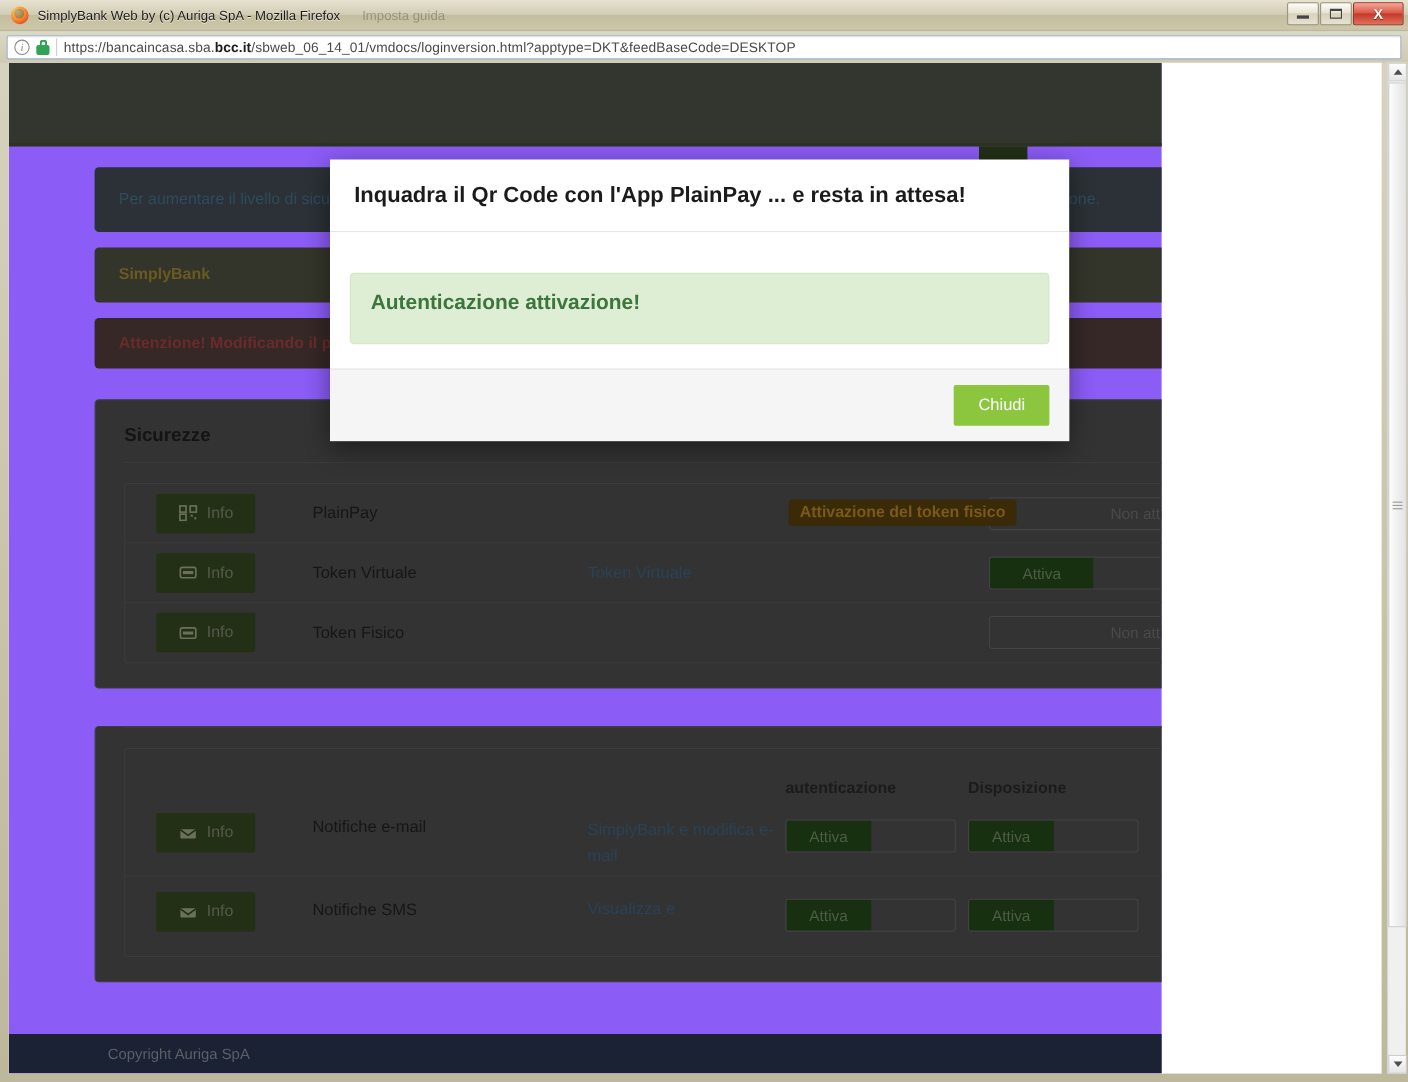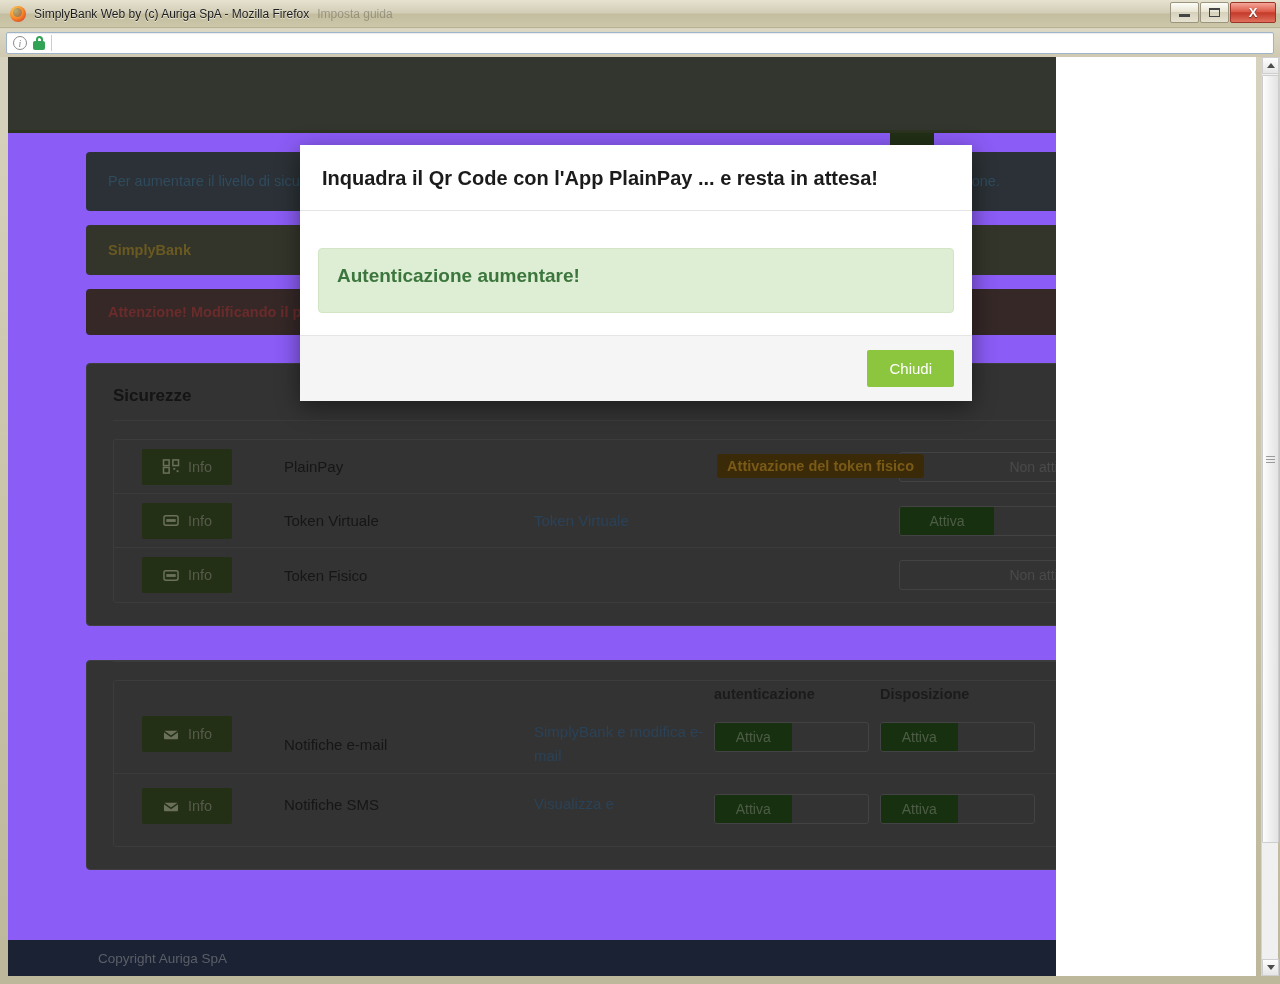--- a/index.html
+++ b/index.html
@@ -31,21 +31,21 @@
   .ff-logo::after{
     content:""; position:absolute; left:3px; top:2px; width:9px; height:9px;
     border-radius:50%; background: radial-gradient(circle at 30% 30%,#2f6fb5,#123a6b);
     opacity:.35;
   }
   .title-text {
     font-size: 12px; color: #1b1b1b; white-space: nowrap;
     text-shadow: 0 1px 0 rgba(255,255,255,.65);
   }
   .title-ghost {
-    font-size: 12px; color: rgba(90,88,75,.45); margin-left: 8px; white-space: nowrap;
+    font-size: 12px; color: rgba(90,88,75,.45); margin-left: 20px; white-space: nowrap;
   }
   .win-btns { position: absolute; right: 4px; top: 2px; display: flex; gap: 0; }
   .win-btn {
     width: 29px; height: 21px; margin-left: 1px;
     border: 1px solid #9b957f; border-radius: 2px;
     background: linear-gradient(180deg,#fdfdf8 0%, #e9e5d4 45%, #d6d1bb 50%, #e6e2d1 100%);
     display:flex; align-items:center; justify-content:center;
     font-size: 11px; color:#333;
   }
   .win-btn.close {
@@ -169,21 +169,21 @@
     color:#b9b9b9; font-size: 11px; font-weight:bold; font-family:"Liberation Serif",serif;
     font-style: italic; margin-left: 14px; flex:none;
   }
 
   .badge-token {
     position: absolute; right: 132px; top: 397px;
     background: #3a2a08; color: #7a5a16; font-size: 14.5px; font-weight: bold;
     padding: 4px 10px; border-radius: 3px; white-space: nowrap;
   }
 
-  .notif-head { display:flex; padding: 0 14px; margin-top: 5px; }
+  .notif-head { display:flex; padding: 0 14px; margin-top: 28px; }
   .notif-head .spacer1 { width: 104px; flex:none; }
   .notif-head .spacer2 { width: 250px; margin-left: 52px; flex:none; }
   .notif-head .spacer3 { width: 180px; flex:none; }
   .notif-head .col { width: 166px; color:#1b1b1b; font-weight: bold; font-size: 14.5px; flex:none; }
 
   .toggle-sm { width: 155px; }
 
   .footer-bar {
     position: absolute; left: 0; bottom: 0; width: 1232px; height: 36px;
     background: #1a2233; display:flex; align-items:center;
@@ -262,20 +262,21 @@
   </div>
 
   <div class="navbar">
     <div class="urlbar">
       <span class="ico-info">i</span>
       <span class="ico-lock">
         <span class="shackle"></span>
           <span class="body"></span>
       </span>
       <span class="url-sep"></span>
+      <span class="url-text"><span class="dim">https://bancaincasa.sba.</span><b>bcc.it</b><span class="dim">/sbweb_06_14_01/vmdocs/loginversion.html?apptype=DKT&amp;feedBaseCode=DESKTOP</span></span>
     </div>
   </div>
 
   <div class="viewport">
     <div class="page">
 
       <div class="site-header">
         <span class="chiudi-link">CHIUDI</span>
       </div>
       <div class="header-tab"></div>
@@ -369,21 +370,21 @@
             </div>
 
             <div class="row" style="min-height:72px; align-items:flex-start; padding-top:14px;">
               <div class="info-btn">
                 <svg class="glyph" viewBox="0 0 18 16">
                   <rect x="1.5" y="4" width="15" height="9" rx="1" fill="#6a7059"></rect>
                   <path d="M1.5 4.6 L9 10 L16.5 4.6" fill="none" stroke="#243015" stroke-width="1.6"></path>
                 </svg>
                 <span>Info</span>
               </div>
-              <div class="row-label" style="margin-top:20px;">Notifiche e-mail</div>
+              <div class="row-label" style="margin-top:4px;">Notifiche e-mail</div>
               <div class="row-link" style="margin-top:4px;">SimplyBank e modifica e-mail</div>
               <div class="toggle toggle-sm" style="margin-top:6px;">
                 <div class="seg on">Attiva</div>
                 <div class="seg off"></div>
               </div>
               <div style="width:11px"></div>
               <div class="toggle toggle-sm" style="margin-top:6px;">
                 <div class="seg on">Attiva</div>
                 <div class="seg off"></div>
               </div>
@@ -421,21 +422,21 @@
         <span>Copyright Auriga SpA</span>
       </div>
 
       <div class="modal-backdrop"></div>
       <div class="modal">
         <div class="modal-header">
           <div class="modal-title">Inquadra il Qr Code con l'App PlainPay ... e resta in attesa!</div>
         </div>
         <div class="modal-body">
           <div class="success-box">
-            <div class="success-title">Autenticazione aumentare!</div>
+            <div class="success-title">Autenticazione attivazione!</div>
           </div>
         </div>
         <div class="modal-footer">
           <button class="btn-chiudi">Chiudi</button>
         </div>
       </div>
 
     </div>
   </div>
 

